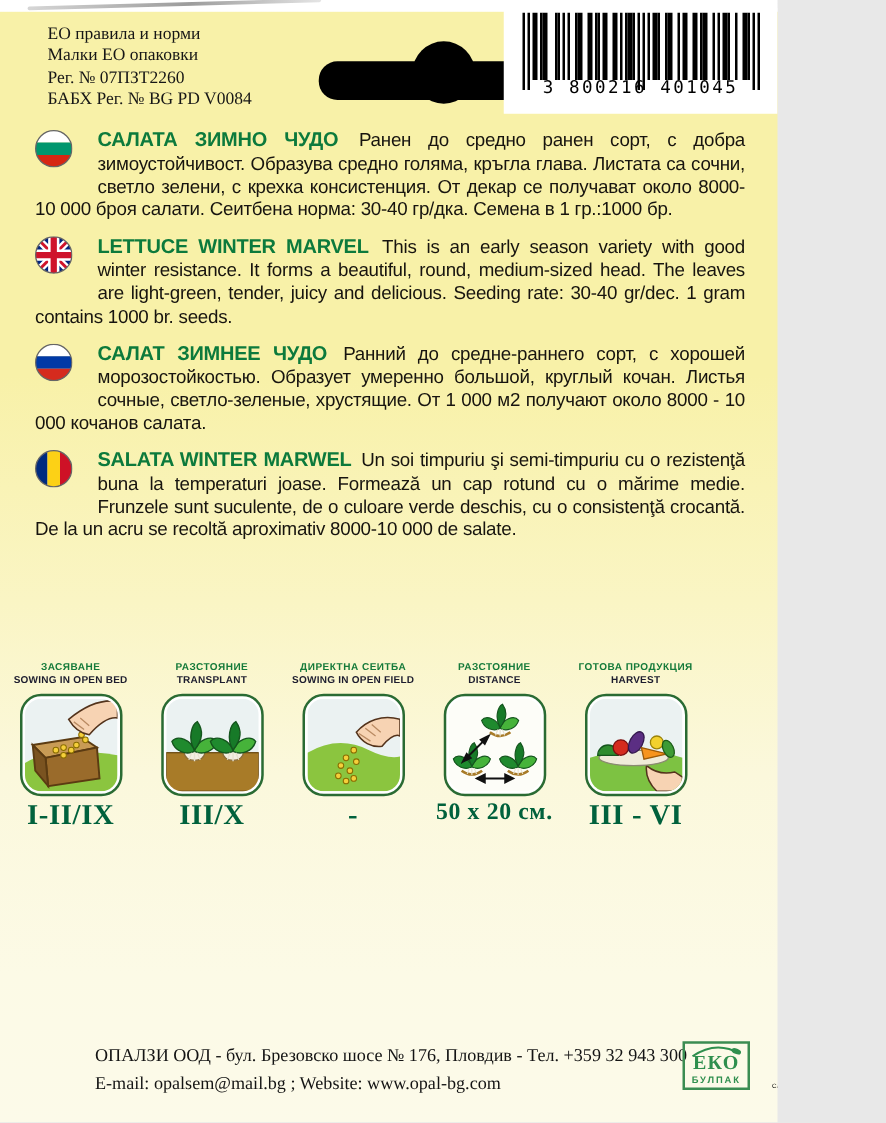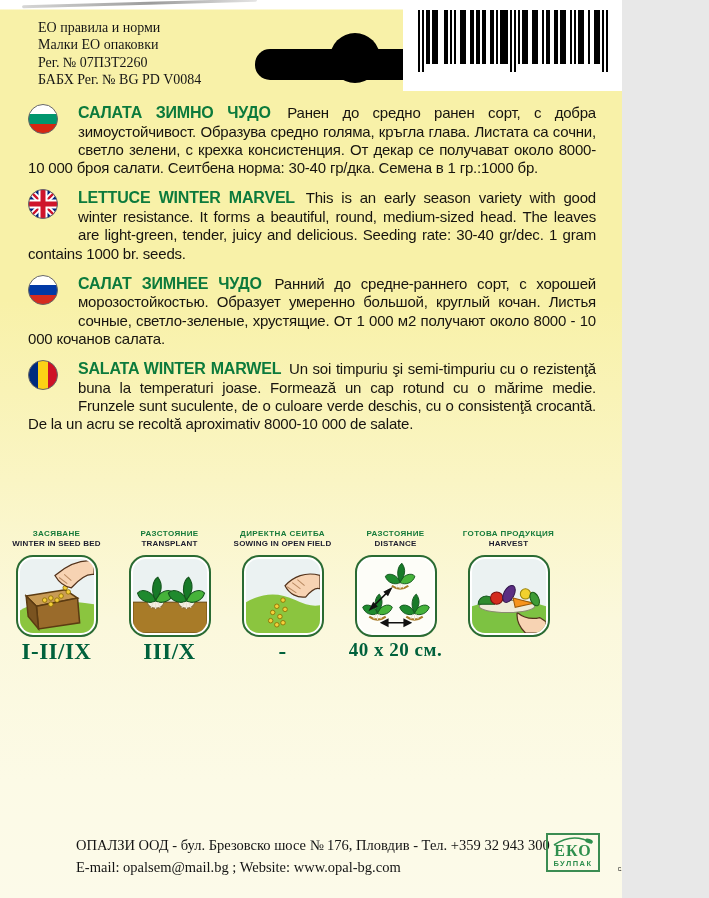--- a/index.html
+++ b/index.html
@@ -136,20 +136,21 @@
         <rect x="162" y="0" width="2" height="54" fill="#000"></rect>
         <rect x="164" y="0" width="2" height="54" fill="#000"></rect>
         <rect x="166" y="0" width="2" height="54" fill="#000"></rect>
         <rect x="172" y="0" width="2" height="54" fill="#000"></rect>
         <rect x="178" y="0" width="2" height="54" fill="#000"></rect>
         <rect x="180" y="0" width="2" height="54" fill="#000"></rect>
         <rect x="182" y="0" width="2" height="54" fill="#000"></rect>
         <rect x="186" y="0" width="2" height="62" fill="#000"></rect>
         <rect x="190" y="0" width="2" height="62" fill="#000"></rect>
       </svg>
+    <div class="barcode-digits">3 800216 401045</div>
   </div>
 
   <div class="descs">
 
     <p class="desc">
       <span class="flag">
         <svg width="30" height="30" viewBox="0 0 30 30">
           <clipPath id="cbg">
               <circle cx="15" cy="15" r="14.5"></circle>
             </clipPath>
@@ -219,21 +220,21 @@
       </span>
       <span class="title">SALATA WINTER MARWEL</span>
       <span>Un soi timpuriu şi semi-timpuriu cu o rezistenţă buna la temperaturi joase. Formează un cap rotund cu o mărime medie. Frunzele sunt suculente, de o culoare verde deschis, cu o consistenţă crocantă. De la un acru se recoltă aproximativ 8000-10 000 de salate.</span>
     </p>
   </div>
 
   <div class="guide">
 
     <div class="col">
       <div class="lbl-bg">ЗАСЯВАНЕ</div>
-      <div class="lbl-en">WINTER IN SEED BED</div>
+      <div class="lbl-en">SOWING IN OPEN BED</div>
       <div class="icon-frame">
         <svg width="74" height="74" viewBox="0 0 72 72">
           <rect width="72" height="72" fill="#ebf2f2"></rect>
           <path d="M0,50 Q22,36 72,44 L72,72 L0,72 Z" fill="#8bc53f"></path>
           <polygon points="6,36 44,30 56,38 16,46" fill="#c89b55" stroke="#5b3b12" stroke-width="1.5"></polygon>
           <polygon points="16,46 56,38 58,62 18,68" fill="#9a6b2b" stroke="#5b3b12" stroke-width="1.5"></polygon>
           <polygon points="6,36 16,46 18,68 8,56" fill="#7a5320" stroke="#5b3b12" stroke-width="1.5"></polygon>
           <g fill="#f5cf3a" stroke="#8a6d00" stroke-width="0.8">
             <circle cx="24" cy="40" r="2.2"></circle>
               <circle cx="30" cy="38" r="2.2"></circle>
@@ -306,40 +307,41 @@
           <g stroke="#111" stroke-width="1.6" fill="#111">
             <line x1="14" y1="46" x2="28" y2="32"></line>
             <polygon points="11,49 17,46 14,43"></polygon>
             <polygon points="31,29 25,32 28,35"></polygon>
             <line x1="26" y1="62" x2="46" y2="62"></line>
             <polygon points="22,62 28,59 28,65"></polygon>
             <polygon points="50,62 44,59 44,65"></polygon>
           </g>
         </svg>
       </div>
-      <div class="val val-small">40 x 20 см.</div>
+      <div class="val val-small">50 x 20 см.</div>
     </div>
 
     <div class="col">
       <div class="lbl-bg">ГОТОВА ПРОДУКЦИЯ</div>
       <div class="lbl-en">HARVEST</div>
       <div class="icon-frame">
         <svg width="74" height="74" viewBox="0 0 72 72">
           <rect width="72" height="72" fill="#ebf2f2"></rect>
           <path d="M0,46 Q36,34 72,46 L72,72 L0,72 Z" fill="#7dc242"></path>
           <path d="M44,52 C50,57 58,59 66,57 L72,61 L72,72 L52,72 C46,66 43,60 44,52 Z" fill="#f7d3b3" stroke="#53331c" stroke-width="1.2"></path>
           <ellipse cx="34" cy="46" rx="27" ry="6" fill="#efebd8" stroke="#8a8a70" stroke-width="1"></ellipse>
           <path d="M6,44 A8,8 0 0 1 22,44 Z" fill="#2e8b2e" stroke="#14551d" stroke-width="1"></path>
           <circle cx="24" cy="38" r="6" fill="#d42b1e" stroke="#7a1010" stroke-width="1"></circle>
           <ellipse cx="36" cy="34" rx="5" ry="9" transform="rotate(28 36 34)" fill="#5b2e83" stroke="#33184d" stroke-width="1"></ellipse>
           <polygon points="40,38 60,43 42,47" fill="#f7941d" stroke="#9c5a08" stroke-width="1"></polygon>
           <circle cx="52" cy="34" r="5" fill="#f2d12e" stroke="#9a8208" stroke-width="1"></circle>
           <ellipse cx="61" cy="39" rx="4" ry="7" transform="rotate(-25 61 39)" fill="#3e9b35" stroke="#1d5c18" stroke-width="1"></ellipse>
         </svg>
       </div>
+      <div class="val">III - VI</div>
     </div>
   </div>
 
   <div class="print-credit">©NOVA-LITOBM</div>
 
   <div class="footer-text">
     <div>ОПАЛЗИ ООД - бул. Брезовско шосе № 176, Пловдив - Тел. +359 32 943 300</div>
     <div>E-mail: opalsem@mail.bg ; Website: www.opal-bg.com</div>
   </div>
 

